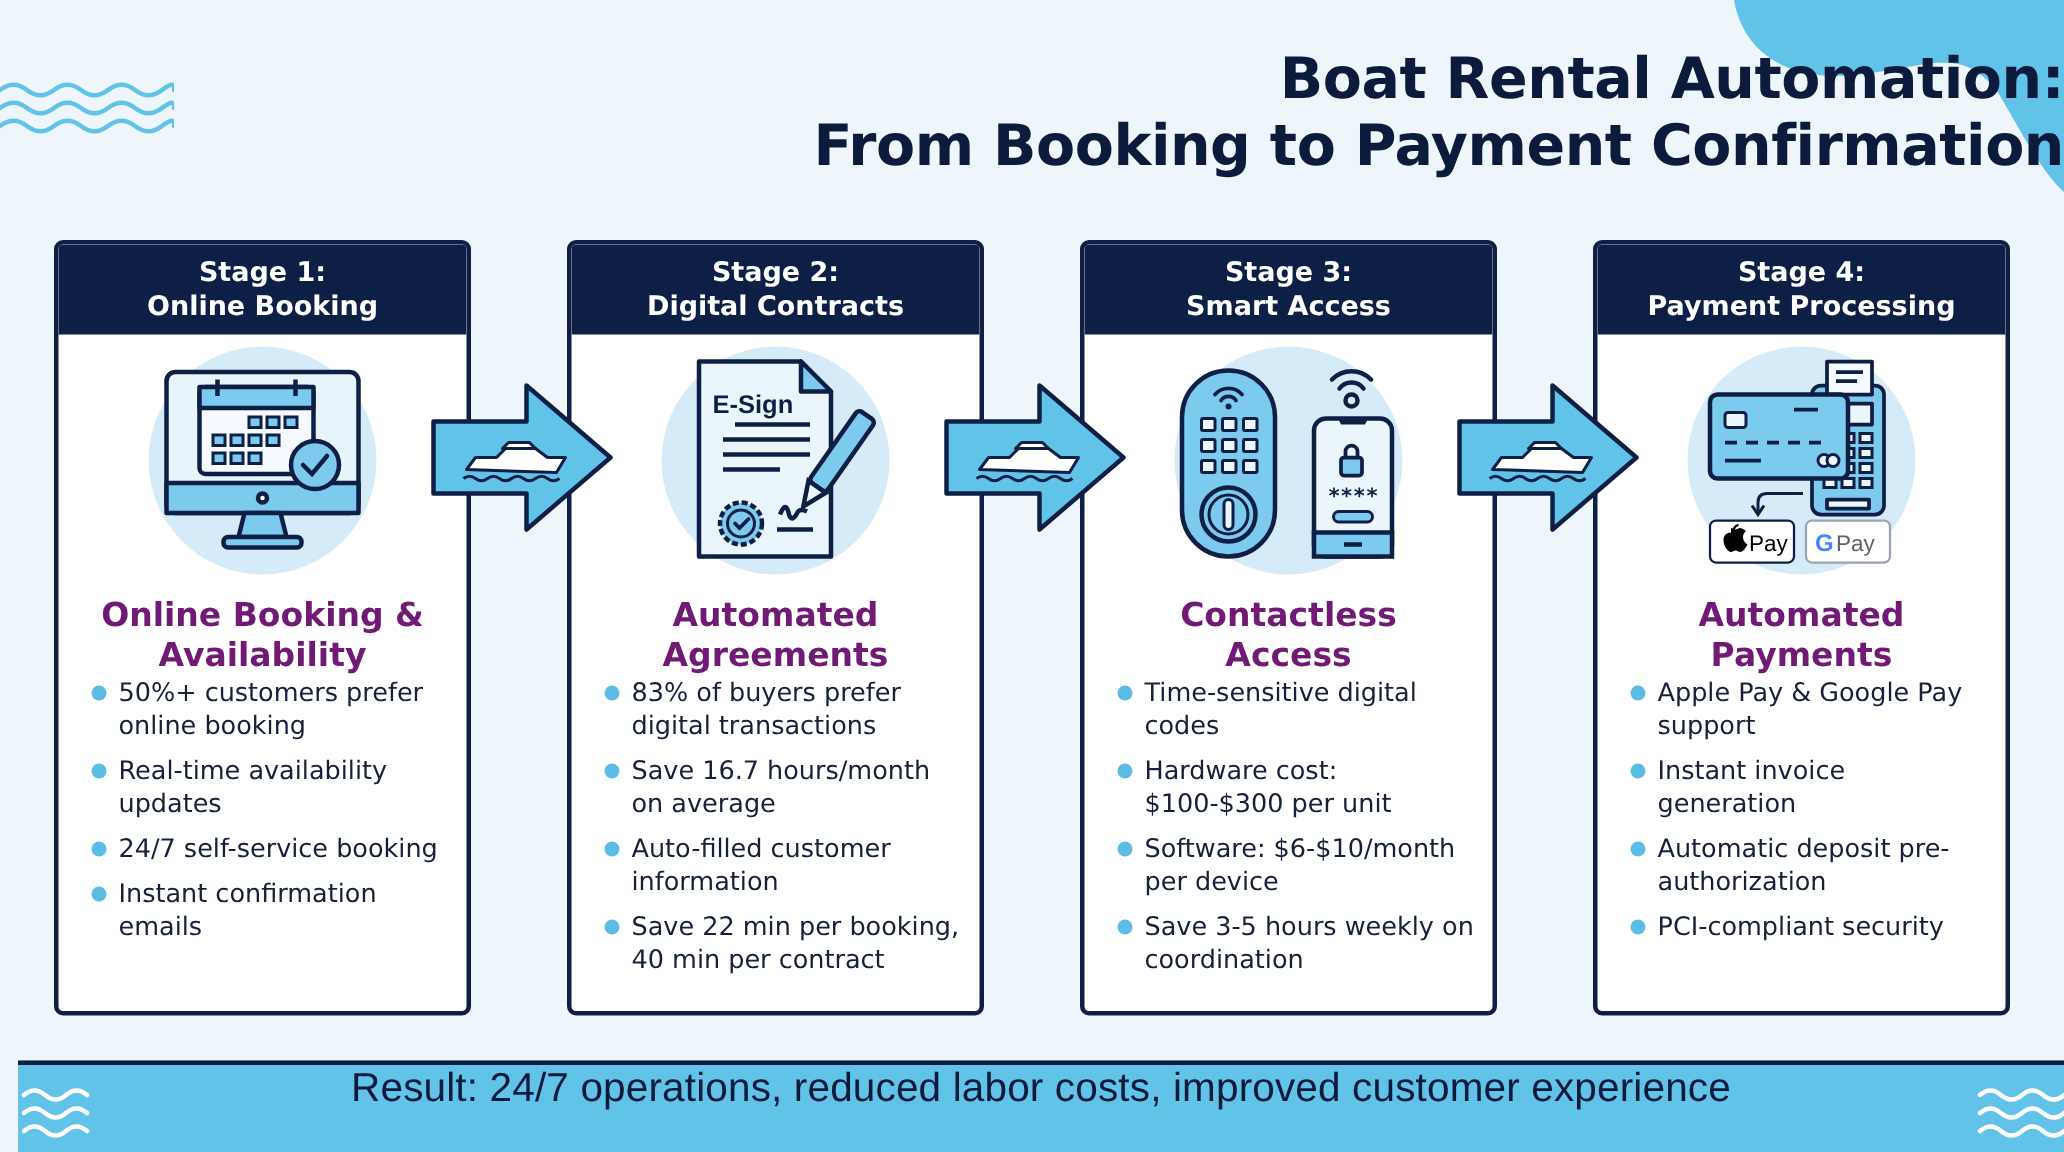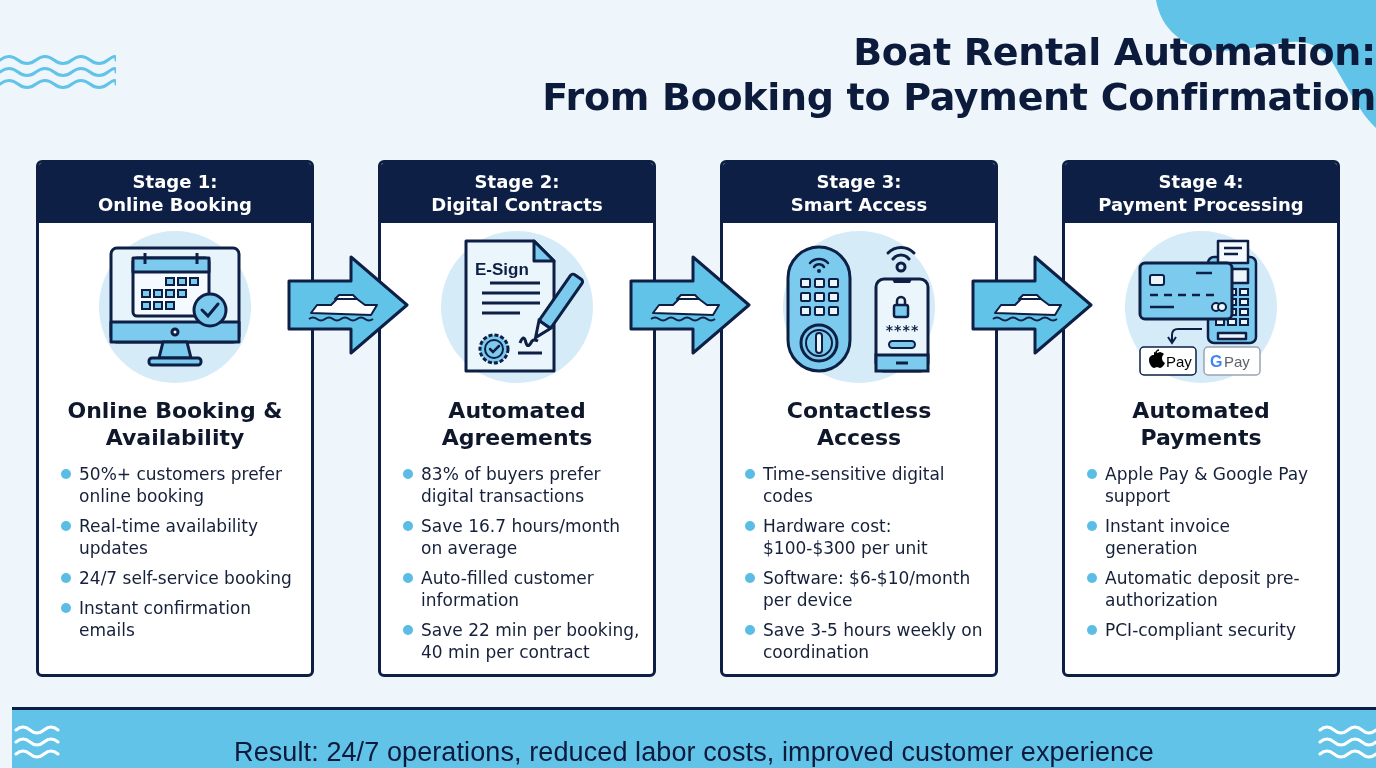--- a/index.html
+++ b/index.html
@@ -28,36 +28,36 @@
     padding-top: 7px;
   }
   .icon-wrap { position: relative; height: 168px; display: flex; justify-content: center; align-items: center; }
   .icon-circle {
     position: absolute; width: 152px; height: 152px; border-radius: 50%;
     background: #d5ebf8; left: 50%; top: 50%; transform: translate(-50%, -50%);
   }
   .icon-wrap svg { position: relative; }
   .card-title {
     text-align: center; font-weight: bold; font-size: 22px; line-height: 27px;
-    color: #0f172a; margin-top: 6px; padding: 0 6px;
-  }
-  ul.points { list-style: none; margin-top: 12px; padding: 0 10px 0 22px; }
+    color: #701a75; margin-top: 6px; padding: 0 6px;
+  }
+  ul.points { list-style: none; padding: 0 10px 0 22px; }
   ul.points li {
     position: relative; padding-left: 18px; font-size: 17px; line-height: 22px;
     color: #16203a; margin-bottom: 8px;
   }
   ul.points li::before {
     content: ""; position: absolute; left: 0; top: 6px;
     width: 10px; height: 10px; border-radius: 50%; background: #5bbde6;
   }
   .arrow { position: absolute; top: 255px; width: 124px; height: 100px; }
   .footer {
     position: absolute; left: 0; right: 0; top: 707px; height: 61px;
     background: #62c3e9; border-top: 3px solid #0e1f45;
-    display: flex; align-items: flex-end; justify-content: center; margin-left: 12px;
+    display: flex; align-items: flex-start; justify-content: center; margin-left: 12px;
   }
   .footer-text { font-size: 27px; color: #0c1a3c; font-family: "Liberation Sans", sans-serif; letter-spacing: 0.1px; }
   .waves-bl { position: absolute; left: 2px; top: 12px; width: 48px; height: 40px; }
   .waves-br { position: absolute; right: 0; top: 12px; width: 60px; height: 40px; }
 </style>
 </head>
 <body>
 
 <svg class="blob" viewBox="0 0 250 130">
   <path d="M30 0 C35 30 60 55 110 50 C160 45 180 30 205 60 C220 85 235 115 250 128 L250 0 Z" fill="#62c3e9"></path>

